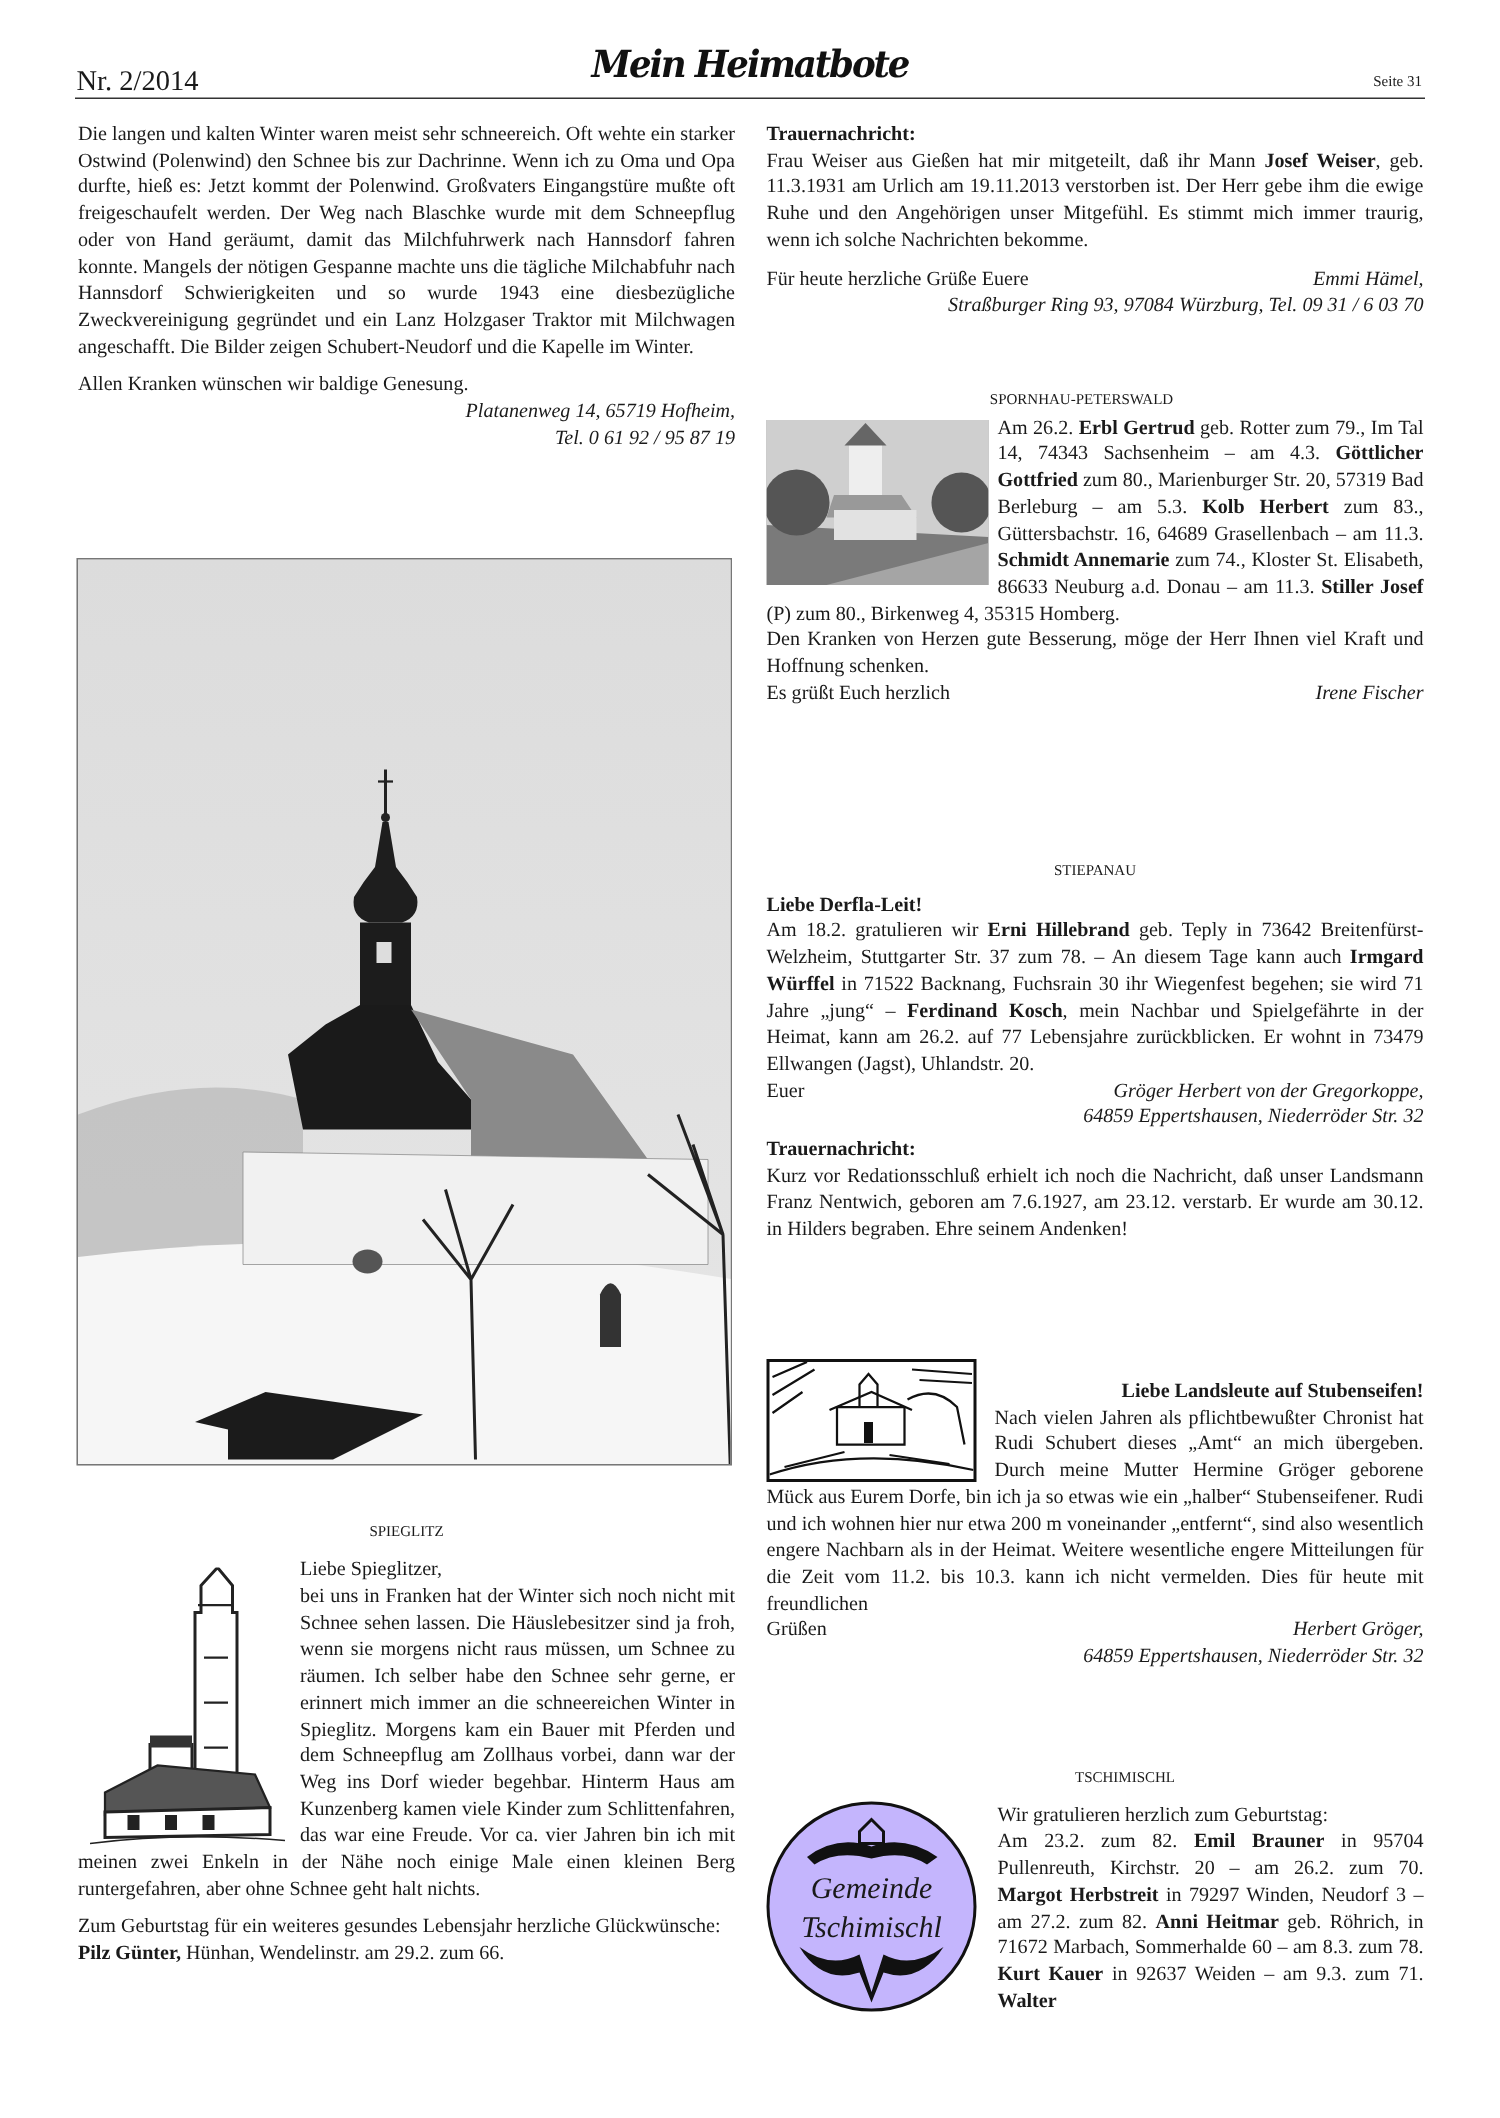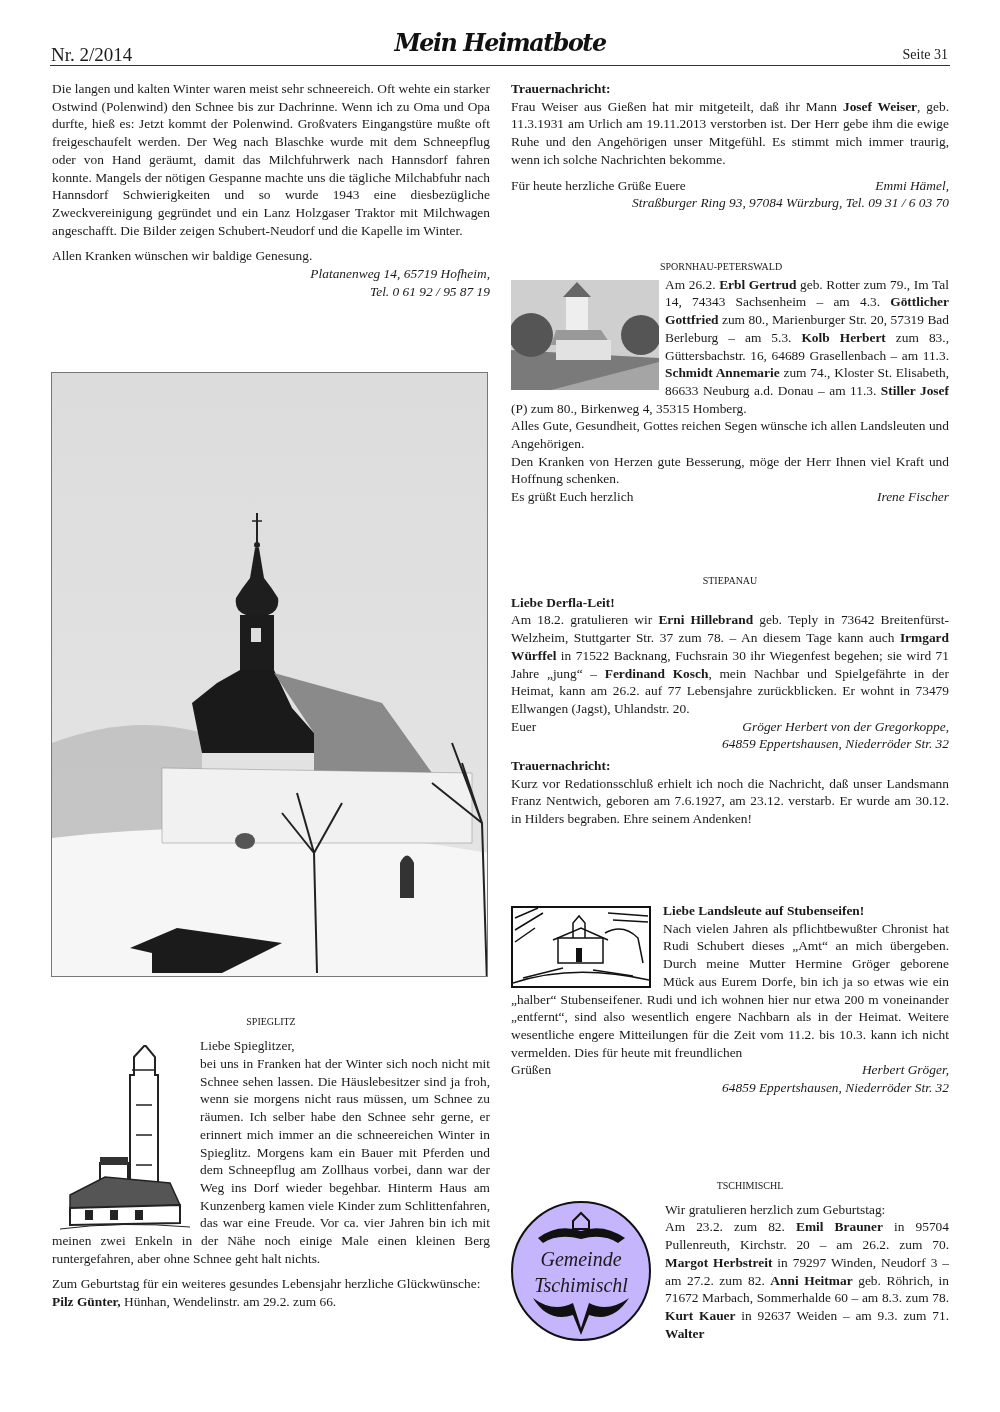--- a/index.html
+++ b/index.html
@@ -1,20 +1,20 @@
 <!DOCTYPE html>
 <html><head>
 <meta charset="utf-8">
 <style>
   * { box-sizing: border-box; margin: 0; padding: 0; }
   html, body { width: 1000px; height: 1412px; background: #ffffff; overflow: hidden; }
   body { position: relative; font-family: "Liberation Serif", "DejaVu Serif", serif; color: #1a1a1a; font-size: 13.4px; line-height: 17.7px; }
   .header { position: absolute; left: 50px; top: 30px; width: 900px; height: 36px; border-bottom: 1px solid #333; }
   .issue { position: absolute; left: 1px; top: 16px; font-size: 19px; }
-  .page { position: absolute; right: 2px; top: 16px; font-size: 14px; }
+  .page { position: absolute; right: 2px; top: 16px; font-size: 10px; }
   .masthead { position: absolute; left: 0; right: 0; top: 4px; text-align: center; font-family: "DejaVu Serif", serif; font-weight: bold; font-size: 25px; letter-spacing: -1.5px; font-style: italic; transform: scaleX(0.95); color: #111; }
   .col { position: absolute; width: 438px; }
   .left { left: 52px; }
   .right { left: 511px; }
   p { text-align: justify; }
   .sig-right { text-align: right; font-style: italic; }
   .row { display: flex; justify-content: space-between; }
   .row .i { font-style: italic; }
   .sec-title { text-align: center; font-weight: normal; font-size: 10px; margin: 0; }
   .bold { font-weight: bold; }
@@ -126,21 +126,20 @@
       <circle cx="130" cy="55" r="20" fill="#555"></circle>
       <rect x="55" y="15" width="22" height="35" fill="#eee"></rect>
       <path d="M52 17 L66 2 L80 17 Z" fill="#666"></path>
       <path d="M45 50 L90 50 L100 65 L40 65 Z" fill="#999"></path>
       <rect x="45" y="60" width="55" height="20" fill="#e2e2e2"></rect>
     </svg>
   </div>
   <p>
     <span>Am 26.2. </span><span class="bold">Erbl Gertrud</span><span> geb. Rotter zum 79., Im Tal 14, 74343 Sachsenheim – am 4.3. </span><span class="bold">Göttlicher Gottfried</span><span> zum 80., Marienburger Str. 20, 57319 Bad Berleburg – am 5.3. </span><span class="bold">Kolb Herbert</span><span> zum 83., Güttersbachstr. 16, 64689 Grasellenbach – am 11.3. </span><span class="bold">Schmidt Annemarie</span><span> zum 74., Kloster St. Elisabeth, 86633 Neuburg a.d. Donau – am 11.3. </span><span class="bold">Stiller Josef</span><span> (P) zum 80., Birkenweg 4, 35315 Homberg.</span>
   </p>
-  <p>Alles Gute, Gesundheit, Gottes reichen Segen wünsche ich allen Landsleuten und Angehörigen.</p>
   <p>Den Kranken von Herzen gute Besserung, möge der Herr Ihnen viel Kraft und Hoffnung schenken.</p>
   <div class="row">
     <span>Es grüßt Euch herzlich</span>
     <span class="i">Irene Fischer</span>
   </div>
 </div>
 
 <div class="col right" style="top:572px;">
   <div class="sec-title">STIEPANAU</div>
   <div class="bold" style="margin-top:4px;">Liebe Derfla-Leit!</div>
@@ -166,21 +165,21 @@
         <path d="M45 30 L90 30 L90 55 L45 55 Z"></path>
         <path d="M40 32 L68 20 L95 32"></path>
         <path d="M92 25 Q110 15 125 30 L130 55"></path>
         <path d="M0 75 Q60 55 136 72"></path>
         <path d="M10 70 L50 60 M80 62 L120 68"></path>
         <path d="M95 5 L135 8 M100 12 L135 14"></path>
       </g>
       <rect x="63" y="40" width="6" height="14" fill="#111"></rect>
     </svg>
   </div>
-  <div class="bold" style="margin-top:4px;">Liebe Landsleute auf Stubenseifen!</div>
+  <div class="bold" style="margin-top:20px;text-align:right;">Liebe Landsleute auf Stubenseifen!</div>
   <p>Nach vielen Jahren als pflichtbewußter Chronist hat Rudi Schubert dieses „Amt“ an mich übergeben. Durch meine Mutter Hermine Gröger geborene Mück aus Eurem Dorfe, bin ich ja so etwas wie ein „halber“ Stubenseifener. Rudi und ich wohnen hier nur etwa 200 m voneinander „entfernt“, sind also wesentlich engere Nachbarn als in der Heimat. Weitere wesentliche engere Mitteilungen für die Zeit vom 11.2. bis 10.3. kann ich nicht vermelden. Dies für heute mit freundlichen</p>
   <div class="row">
     <span>Grüßen</span>
     <span class="i">Herbert Gröger,</span>
   </div>
   <div class="sig-right">64859 Eppertshausen, Niederröder Str. 32</div>
 </div>
 
 <div class="col right" style="top:1177px;">
   <div class="sec-title" style="padding-left:40px;">TSCHIMISCHL</div>

